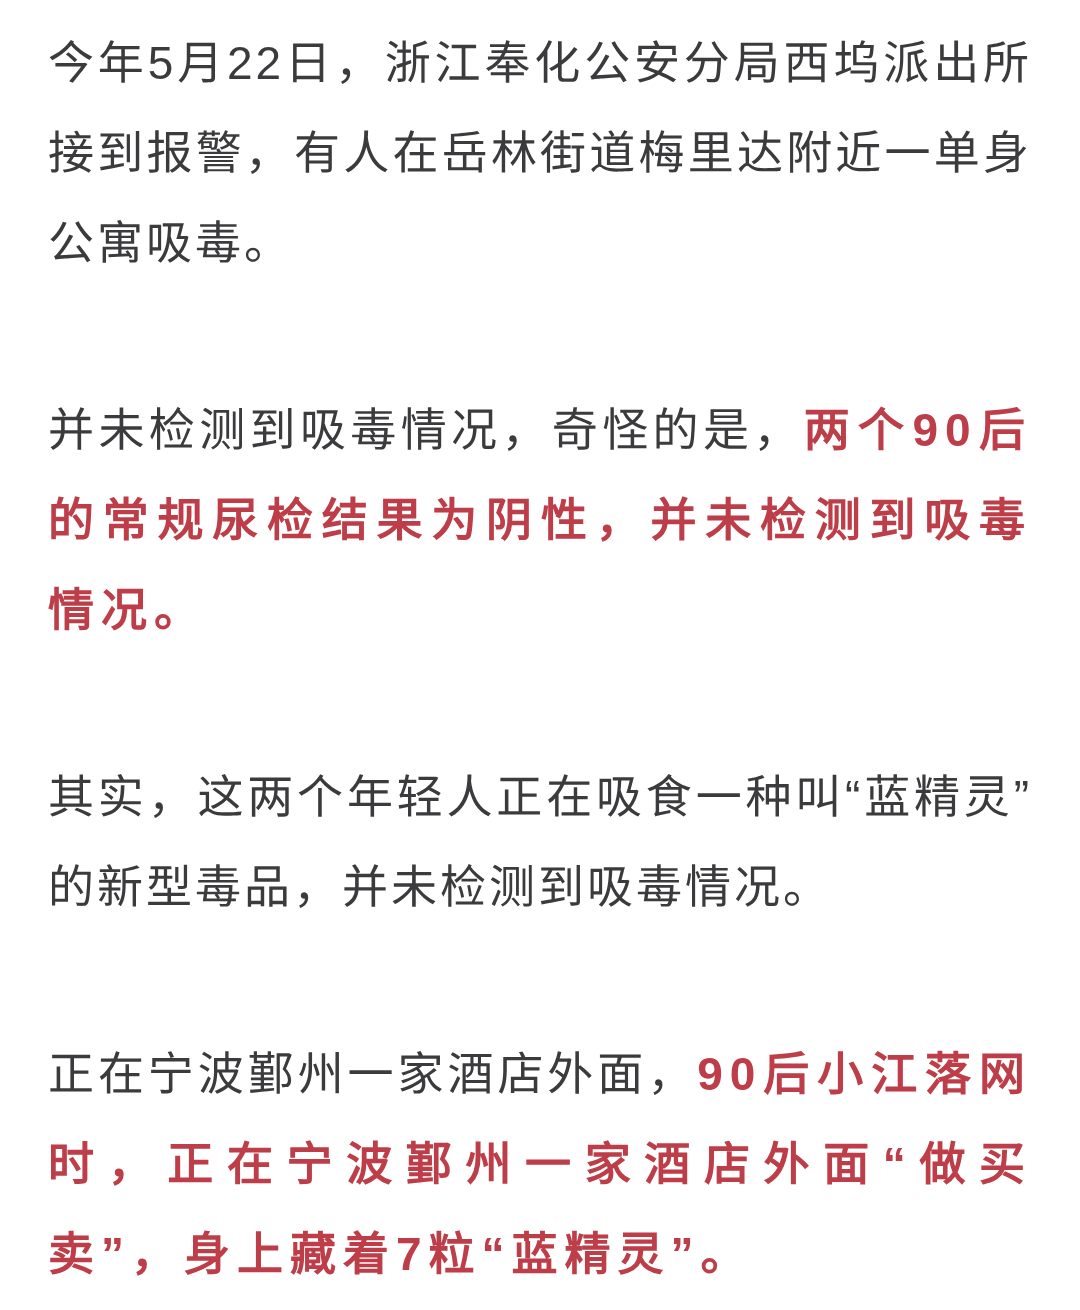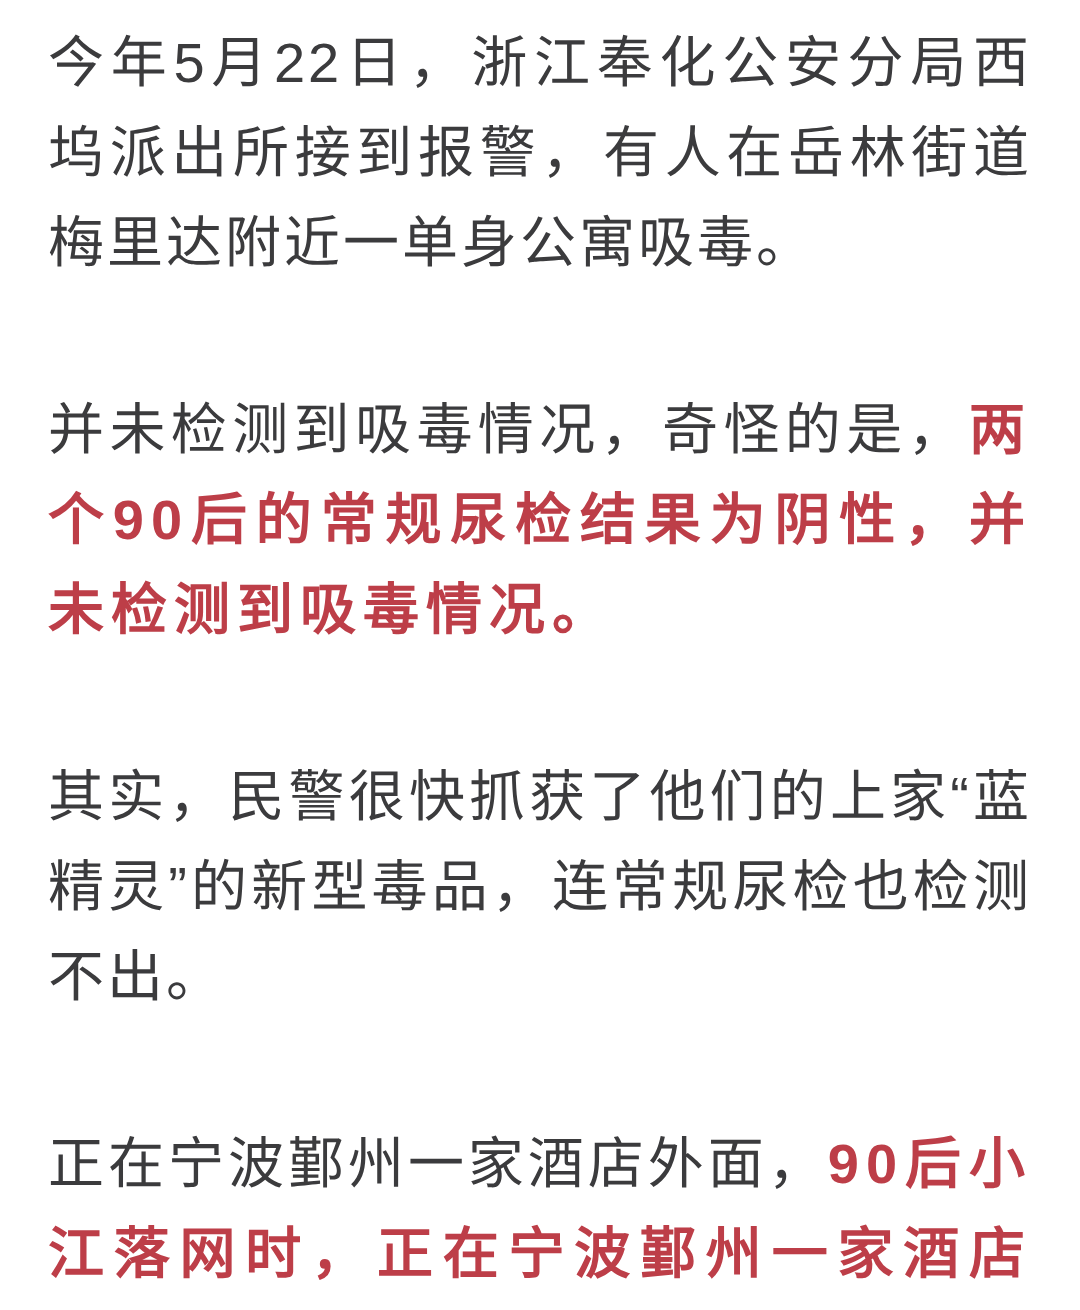--- a/index.html
+++ b/index.html
@@ -13,21 +13,21 @@
     min-height: 1310px;
     margin: 0 auto;
     background: #ffffff;
     box-sizing: border-box;
     padding: 18px 48px 20px 48px;
     font-family: "Liberation Sans", "DejaVu Sans", sans-serif;
     overflow: hidden;
   }
   .article p {
     margin: 0 0 97px 0;
-    font-size: 56px;
+    font-size: 46px;
     line-height: 90px;
     letter-spacing: 3px;
     color: #3b3b3d;
     text-align: justify;
     text-justify: inter-ideograph;
     word-break: break-all;
     overflow-wrap: break-word;
   }
   .article p:last-child {
     margin-bottom: 0;
@@ -41,18 +41,18 @@
 </head>
 <body>
 
 <div class="page">
   <div class="article">
 
     <p><span>今年5月22日，浙江奉化公安分局西坞派出所接到报警，有人在岳林街道梅里达附近一单身公寓吸毒。</span></p>
 
     <p><span>并未检测到吸毒情况，奇怪的是，</span><span class="em">两个90后的常规尿检结果为阴性，并未检测到吸毒情况。</span></p>
 
-    <p><span>其实，民警很快抓获了他们的上家“蓝精灵”的新型毒品，连常规尿检也检测不出。</span></p>
+    <p><span>其实，这两个年轻人正在吸食一种叫“蓝精灵”的新型毒品，并未检测到吸毒情况。</span></p>
 
     <p><span>正在宁波鄞州一家酒店外面，</span><span class="em">90后小江落网时，正在宁波鄞州一家酒店外面“做买卖”，身上藏着7粒“蓝精灵”。</span></p>
 
   </div>
 </div>
 
 </body></html>

